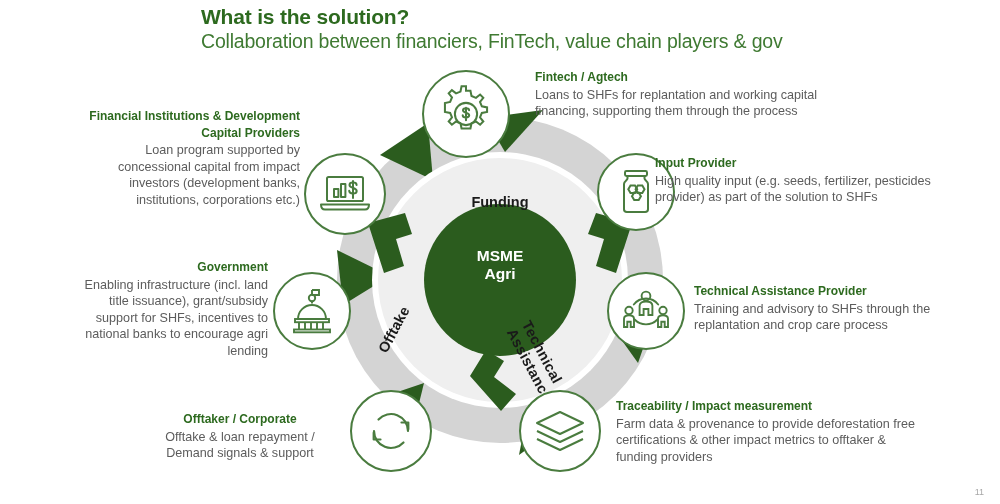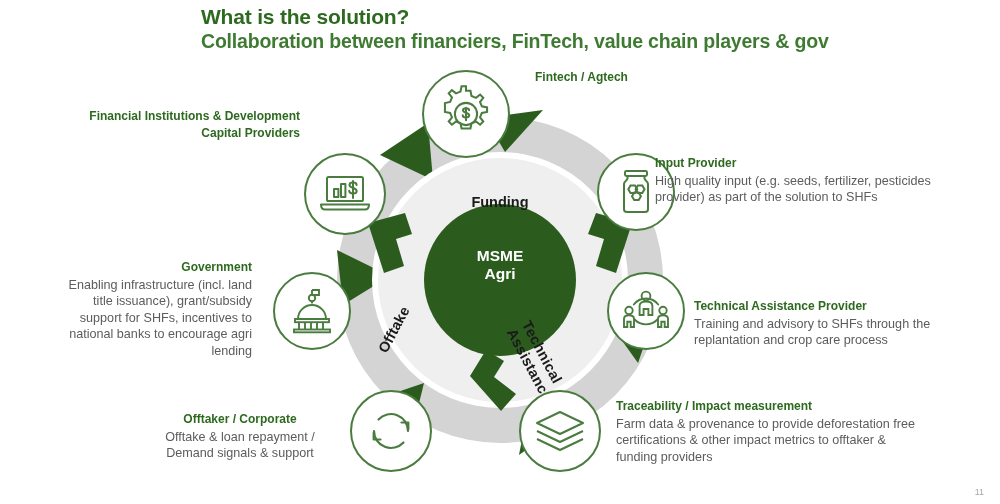--- a/index.html
+++ b/index.html
@@ -12,21 +12,21 @@
   #slide { position: relative; width: 1000px; height: 504px; background: #fff; }
 
   
   .title {
     position: absolute; left: 201px; top: 5px;
     font-size: 21px; font-weight: bold; color: #2d6a1f;
     letter-spacing: -0.2px;
   }
   .subtitle {
     position: absolute; left: 201px; top: 30px;
-    font-size: 19.5px; font-weight: bold; color: #3f7a32;
+    font-size: 19.5px; font-weight: normal; color: #3f7a32;
     letter-spacing: -0.2px;
   }
 
   
   .ring-wrap { position: absolute; left: 300px; top: 80px; width: 400px; height: 400px; }
   .ring-wrap svg { display: block; }
 
   .hub-label {
     position: absolute; text-align: center; color: #ffffff;
     font-weight: bold; font-size: 15.5px; line-height: 18px;
@@ -125,20 +125,21 @@
     <span>
       <svg width="58" height="58" viewBox="0 0 60 60" fill="none" stroke="#4a7c3f" stroke-width="2.1">
         <path d="M30 6 l4.6 0 1.1 5.4 4.6 1.9 4.3-3.4 3.3 3.3-3.4 4.3 1.9 4.6 5.4 1.1 0 4.6 -5.4 1.1 -1.9 4.6 3.4 4.3 -3.3 3.3 -4.3-3.4 -4.6 1.9 -1.1 5.4 -4.6 0 -4.6 0 -1.1-5.4 -4.6-1.9 -4.3 3.4 -3.3-3.3 3.4-4.3 -1.9-4.6 -5.4-1.1 0-4.6 0-4.6 5.4-1.1 1.9-4.6 -3.4-4.3 3.3-3.3 4.3 3.4 4.6-1.9 1.1-5.4 4.6 0 Z"></path>
         <circle cx="30" cy="30" r="11.5"></circle>
         <path d="M30 23.5 v13 M33.2 26.2 c0-1.3-1.4-2.1-3.2-2.1 -1.7 0-3.1.8-3.1 2.1 0 1.4 1.3 1.9 3.1 2.5 1.9.6 3.3 1.1 3.3 2.6 0 1.4-1.5 2.2-3.3 2.2 -1.9 0-3.4-.9-3.4-2.3" stroke-linecap="round"></path>
       </svg>
     </span>
   </div>
   <div class="block align-left" style="left:535px; top:69px; width:288px;">
     <h3>Fintech / Agtech</h3>
+    <p>Loans to SHFs for replantation and working capital financing, supporting them through the process</p>
   </div>
 
   <div class="node" style="left:597px; top:153px; width:78px; height:78px;">
     <span>
       <svg width="50" height="50" viewBox="0 0 50 50" fill="none" stroke="#4a7c3f" stroke-width="2">
         <rect x="14" y="4" width="22" height="5" rx="1.4"></rect>
         <path d="M16.5 9 h17 v2.6 c0 1.6 3.5 2.4 3.5 5.4 v25.2 c0 1.6-1.3 2.8-2.9 2.8 H15.9 c-1.6 0-2.9-1.2-2.9-2.8 V17 c0-3 3.5-3.8 3.5-5.4 Z"></path>
         <polygon points="19.5,18.5 24,18.5 26.2,22.3 24,26.1 19.5,26.1 17.3,22.3"></polygon>
         <polygon points="26.8,18.5 31.3,18.5 33.5,22.3 31.3,26.1 26.8,26.1 24.6,22.3"></polygon>
         <polygon points="23.2,25.4 27.7,25.4 29.9,29.2 27.7,33 23.2,33 21,29.2"></polygon>
@@ -157,21 +158,21 @@
         <path d="M19.6 30 v-9.2 c0-2.9 2.6-4.3 6.4-4.3 3.8 0 6.4 1.4 6.4 4.3 V30 h-4 v-6 h-4.8 v6 Z"></path>
         <circle cx="9" cy="25.5" r="3.7"></circle>
         <path d="M4 42 v-8.2 c0-2.5 2.1-3.6 5-3.6 2.9 0 5 1.1 5 3.6 V42 h-3.3 v-5.2 H7.3 V42 Z"></path>
         <circle cx="43" cy="25.5" r="3.7"></circle>
         <path d="M38 42 v-8.2 c0-2.5 2.1-3.6 5-3.6 2.9 0 5 1.1 5 3.6 V42 h-3.3 v-5.2 h-3.4 V42 Z"></path>
         <path d="M13.8 19.5 A15.5 15.5 0 0 1 38.2 19.5" stroke-dasharray="0" stroke-linecap="round"></path>
         <path d="M14.6 34.5 A15.8 15.8 0 0 0 37.4 34.5" stroke-linecap="round"></path>
       </svg>
     </span>
   </div>
-  <div class="block align-left" style="left:694px; top:283px; width:300px;margin-top:15px;">
+  <div class="block align-left" style="left:694px; top:283px; width:300px;">
     <h3>Technical Assistance Provider</h3>
     <p>Training and advisory to SHFs through the replantation and crop care process</p>
   </div>
 
   <div class="node" style="left:519px; top:390px; width:82px; height:82px;">
     <span>
       <svg width="54" height="50" viewBox="0 0 54 50" fill="none" stroke="#4a7c3f" stroke-width="2" stroke-linejoin="round">
         <polygon points="27,6 50,17 27,28 4,17"></polygon>
         <polyline points="4,25 27,36 50,25"></polyline>
         <polyline points="4,33 27,44 50,33"></polyline>
@@ -205,37 +206,38 @@
         <path d="M25 4 h7 v5 h-7"></path>
         <circle cx="25" cy="12" r="3.2"></circle>
         <path d="M25 15.2 v2.4"></path>
         <path d="M11 33 A14 14 0 0 1 39 33 Z"></path>
         <rect x="8" y="33" width="34" height="3.2"></rect>
         <path d="M12 36.5 v7 M18 36.5 v7 M24 36.5 v7 M30 36.5 v7 M36 36.5 v7"></path>
         <rect x="7" y="43.5" width="36" height="2.8"></rect>
       </svg>
     </span>
   </div>
-  <div class="block align-right" style="left:52px; top:259px; width:200px;">
+  <div class="block align-right" style="left:68px; top:259px; width:200px;">
     <h3>Government</h3>
     <p>Enabling infrastructure (incl. land title issuance), grant/subsidy support for SHFs, incentives to national banks to encourage agri lending</p>
   </div>
 
   <div class="node" style="left:304px; top:153px; width:82px; height:82px;">
     <span>
       <svg width="54" height="46" viewBox="0 0 54 46" fill="none" stroke="#4a7c3f" stroke-width="2" stroke-linejoin="round">
         <rect x="9" y="6" width="36" height="24" rx="1.6"></rect>
         <path d="M3 33.5 h48 c0 3.2-1.4 5-4 5 H7 c-2.6 0-4-1.8-4-5 Z"></path>
         <path d="M9 30 h36"></path>
         <rect x="16" y="18" width="4.4" height="8"></rect>
         <rect x="23" y="13" width="4.4" height="13"></rect>
         <path d="M35 10 v17" stroke-linecap="round"></path>
         <path d="M38.6 14 c0-1.5-1.6-2.4-3.6-2.4 -1.9 0-3.5.9-3.5 2.4 0 1.6 1.5 2.2 3.5 2.9 2.1.7 3.7 1.2 3.7 3 0 1.6-1.7 2.5-3.7 2.5 -2.1 0-3.8-1-3.8-2.6" stroke-linecap="round"></path>
       </svg>
     </span>
   </div>
   <div class="block align-right" style="left:70px; top:108px; width:230px;">
     <h3>Financial Institutions &amp; Development Capital Providers</h3>
+    <p>Loan program supported by concessional capital from impact investors (development banks, institutions, corporations etc.)</p>
   </div>
 
   <div class="page-num">11</div>
 
 </div>
 
 </body></html>

